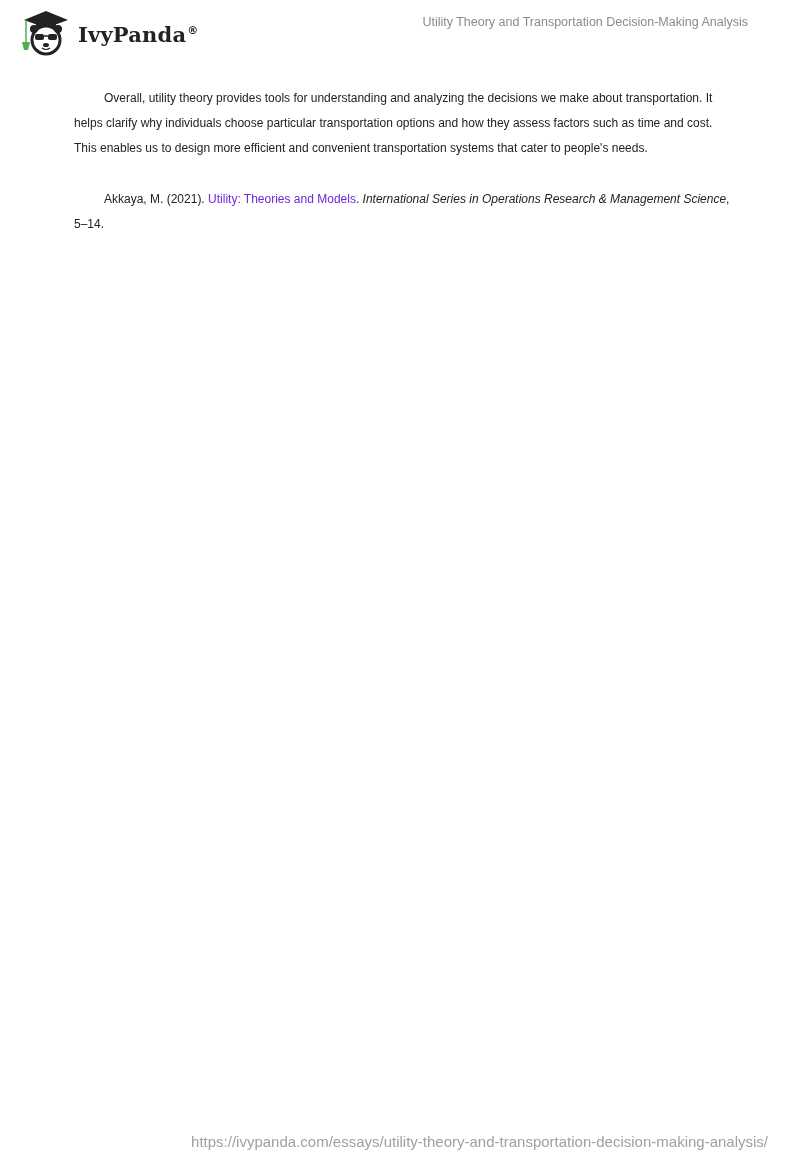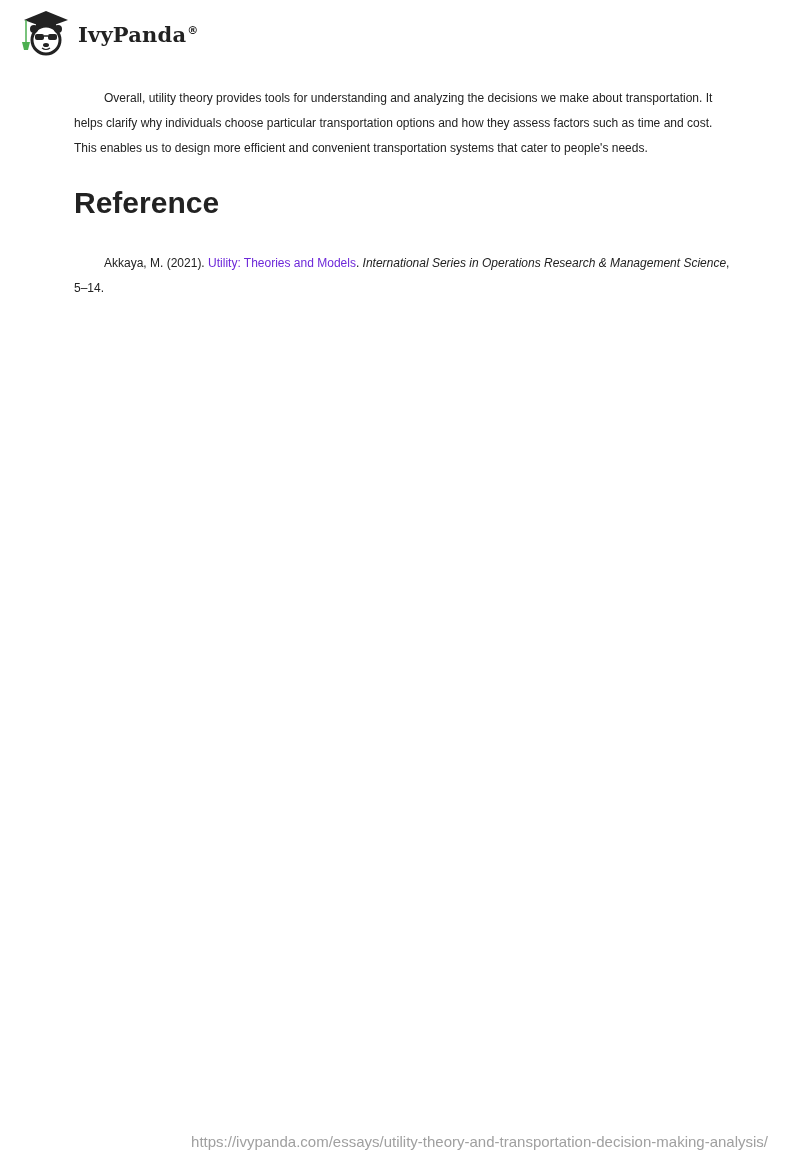--- a/index.html
+++ b/index.html
@@ -111,22 +111,22 @@
 
       <rect x="19" y="26" width="9" height="6" rx="2" fill="#222"></rect>
       <rect x="32" y="26" width="9" height="6" rx="2" fill="#222"></rect>
       <line x1="28" y1="28" x2="32" y2="28" stroke="#222" stroke-width="1.5"></line>
 
       <ellipse cx="30" cy="37" rx="3" ry="2" fill="#222"></ellipse>
       <path d="M26,40 Q30,43 34,40" stroke="#222" stroke-width="1.2" fill="none"></path>
     </svg>
     <span class="logo-text"><span>IvyPanda</span><span class="logo-reg">®</span></span>
   </a>
+  <div class="doc-title">Utility Theory and Transportation Decision-Making Analysis</div>
 </div>
 
 <div class="content">
   <p class="body">Overall, utility theory provides tools for understanding and analyzing the decisions we make about transportation. It helps clarify why individuals choose particular transportation options and how they assess factors such as time and cost. This enables us to design more efficient and convenient transportation systems that cater to people's needs.</p>
 
-  <h2 class="reference">Reference</h2>
   <p class="ref"><span>Akkaya, M. (2021). </span><a class="ref-link">Utility: Theories and Models</a><span>. </span><i>International Series in Operations Research &amp; Management Science</i><span>, 5–14.</span></p>
 </div>
 
 <div class="footer-url">https://ivypanda.com/essays/utility-theory-and-transportation-decision-making-analysis/</div>
 
 </body></html>

